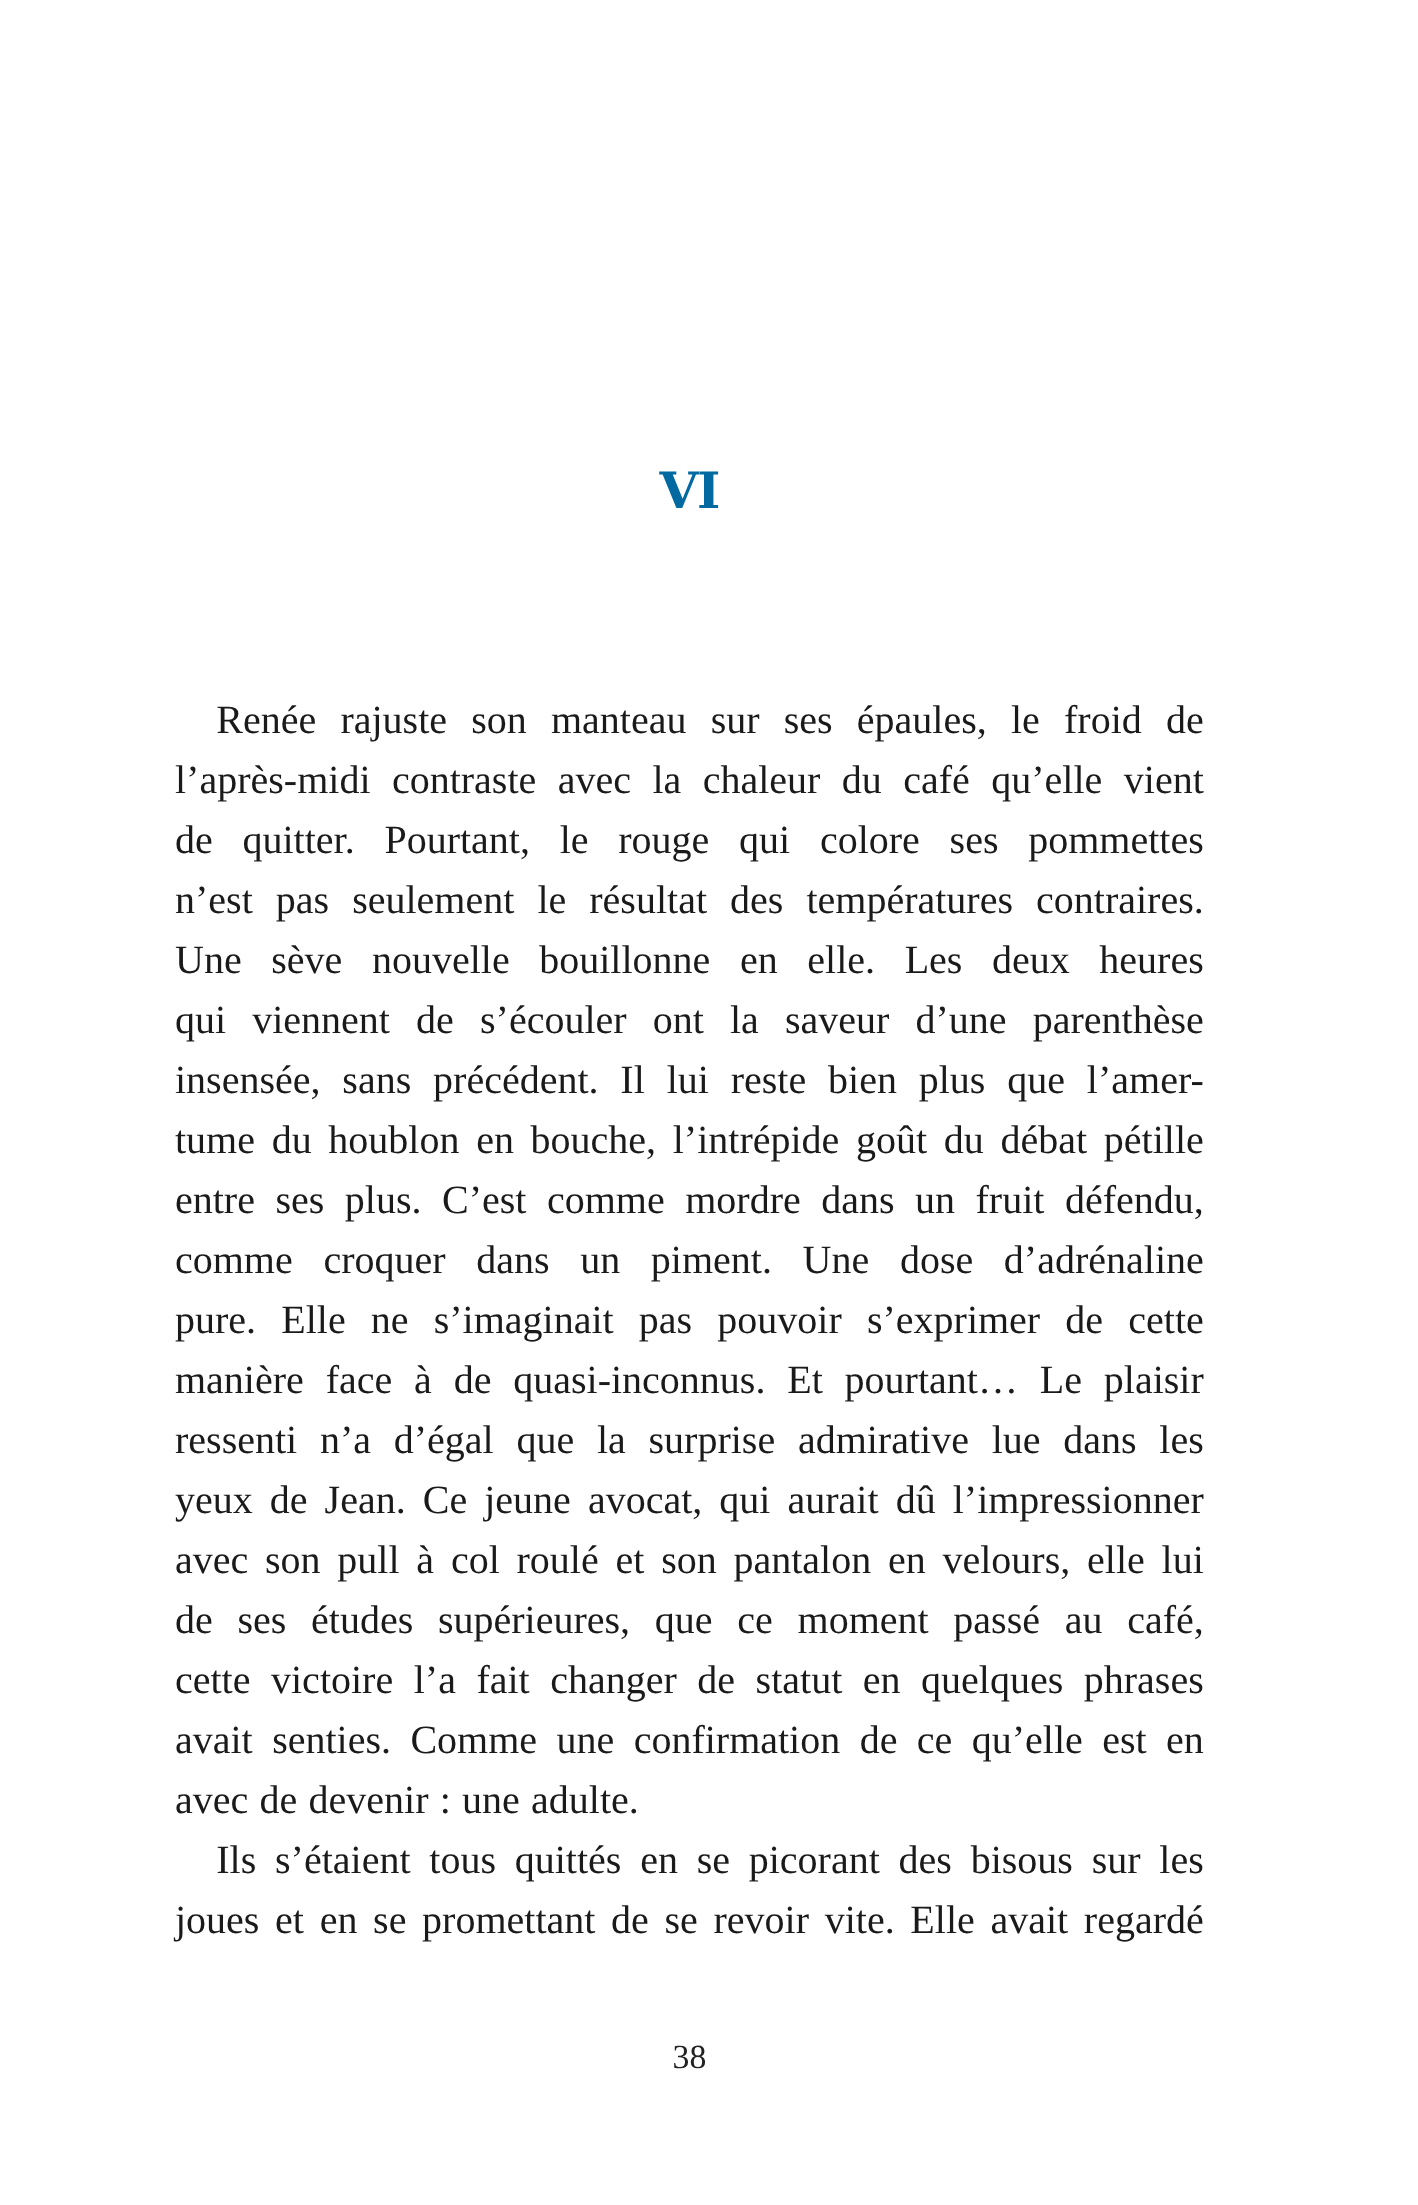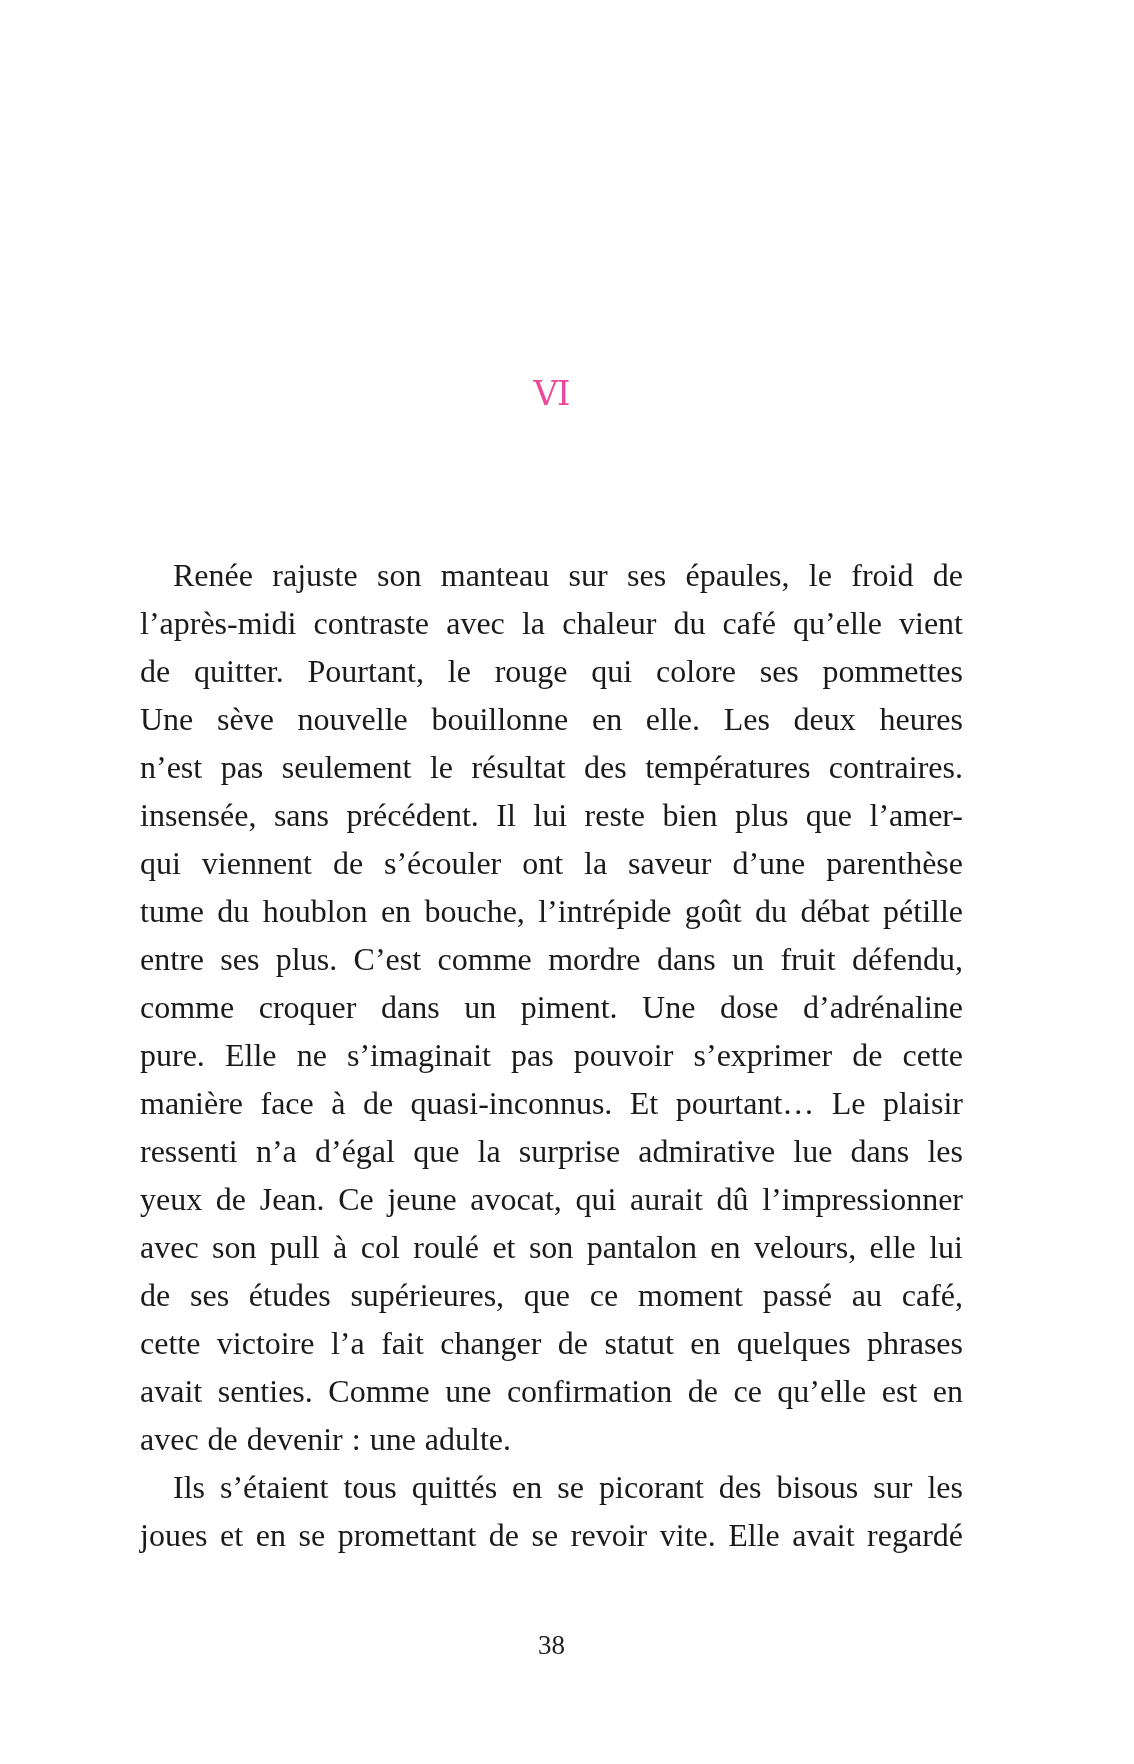--- a/index.html
+++ b/index.html
@@ -16,25 +16,25 @@
     font-family: "Liberation Serif", serif;
     color: #191919;
   }
   #chapter-heading {
     position: absolute;
     left: 140px;
     top: 372px;
     width: 823px;
     text-align: center;
     font-family: "DejaVu Serif", serif;
-    font-weight: 400;
-    font-size: 34px;
+    font-weight: 700;
+    font-size: 40px;
     line-height: 42px;
     letter-spacing: -1px;
-    color: #ec4899;
+    color: #0369a1;
   }
   #text-block {
     position: absolute;
     left: 140px;
     top: 551px;
     width: 823px;
     font-size: 32px;
     line-height: 48px;
     color: #1a1a1a;
   }
@@ -63,24 +63,24 @@
 </head>
 <body>
 
 <div id="page">
   <div id="chapter-heading">VI</div>
 
   <div id="text-block">
       <div class="line indent">Renée rajuste son manteau sur ses épaules, le froid de</div>
       <div class="line">l’après-midi contraste avec la chaleur du café qu’elle vient</div>
       <div class="line">de quitter. Pourtant, le rouge qui colore ses pommettes</div>
+      <div class="line">n’est pas seulement le résultat des températures contraires.</div>
       <div class="line">Une sève nouvelle bouillonne en elle. Les deux heures</div>
-      <div class="line">n’est pas seulement le résultat des températures contraires.</div>
+      <div class="line">qui viennent de s’écouler ont la saveur d’une parenthèse</div>
       <div class="line">insensée, sans précédent. Il lui reste bien plus que l’amer-</div>
-      <div class="line">qui viennent de s’écouler ont la saveur d’une parenthèse</div>
       <div class="line">tume du houblon en bouche, l’intrépide goût du débat pétille</div>
       <div class="line">entre ses plus. C’est comme mordre dans un fruit défendu,</div>
       <div class="line">comme croquer dans un piment. Une dose d’adrénaline</div>
       <div class="line">pure. Elle ne s’imaginait pas pouvoir s’exprimer de cette</div>
       <div class="line">manière face à de quasi-inconnus. Et pourtant… Le plaisir</div>
       <div class="line">ressenti n’a d’égal que la surprise admirative lue dans les</div>
       <div class="line">yeux de Jean. Ce jeune avocat, qui aurait dû l’impressionner</div>
       <div class="line">avec son pull à col roulé et son pantalon en velours, elle lui</div>
       <div class="line">de ses études supérieures, que ce moment passé au café,</div>
       <div class="line">cette victoire l’a fait changer de statut en quelques phrases</div>

